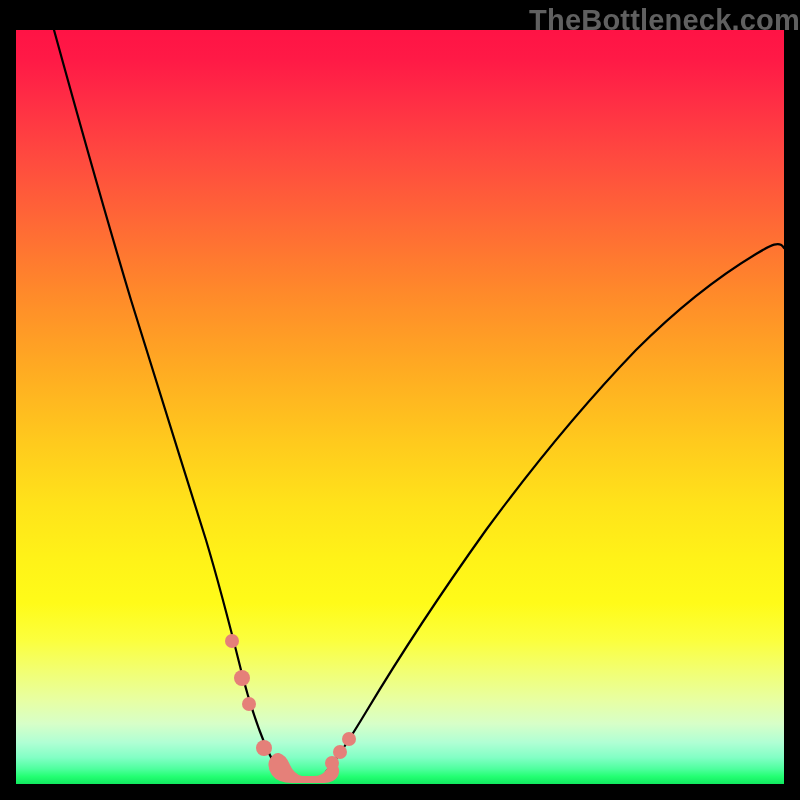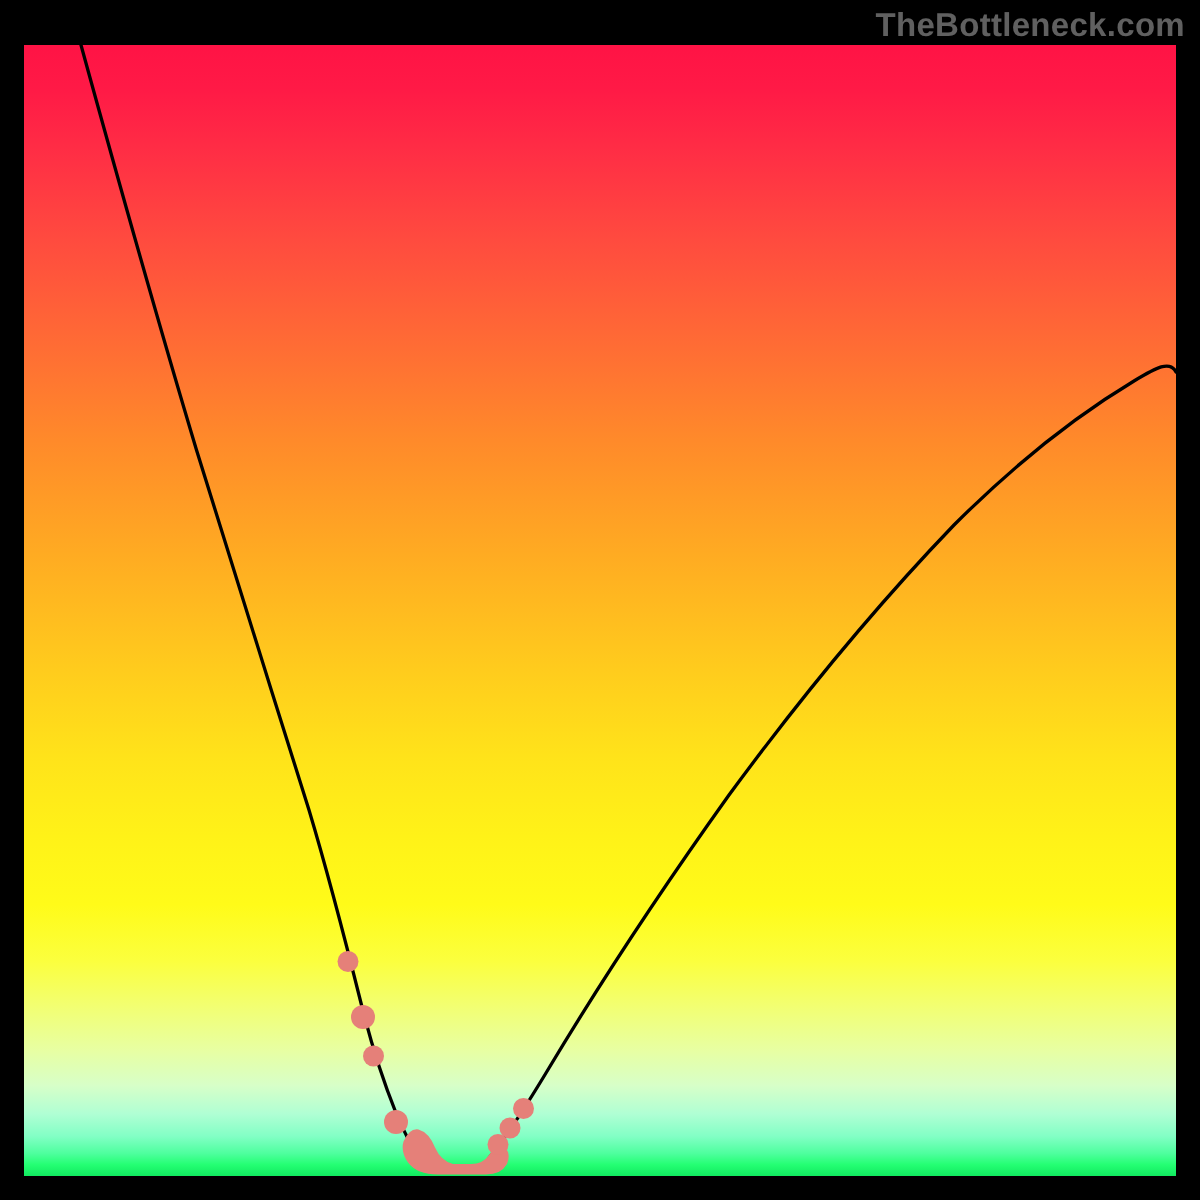--- a/index.html
+++ b/index.html
@@ -6,23 +6,23 @@
   html, body { width: 800px; height: 800px; overflow: hidden; background: #000; }
   .container {
     width: 800px;
     height: 800px;
     position: relative;
     background: #000;
   }
   .watermark {
     position: absolute;
     top: 4px;
-    right: 10px;
+    right: 0;
     font-family: Arial, Helvetica, sans-serif;
-    font-size: 22px;
+    font-size: 29px;
     font-weight: bold;
     color: #606060;
     letter-spacing: 0.2px;
     z-index: 50;
   }
   .plot-area {
     position: absolute;
     left: 16px;
     top: 30px;
     width: 768px;

